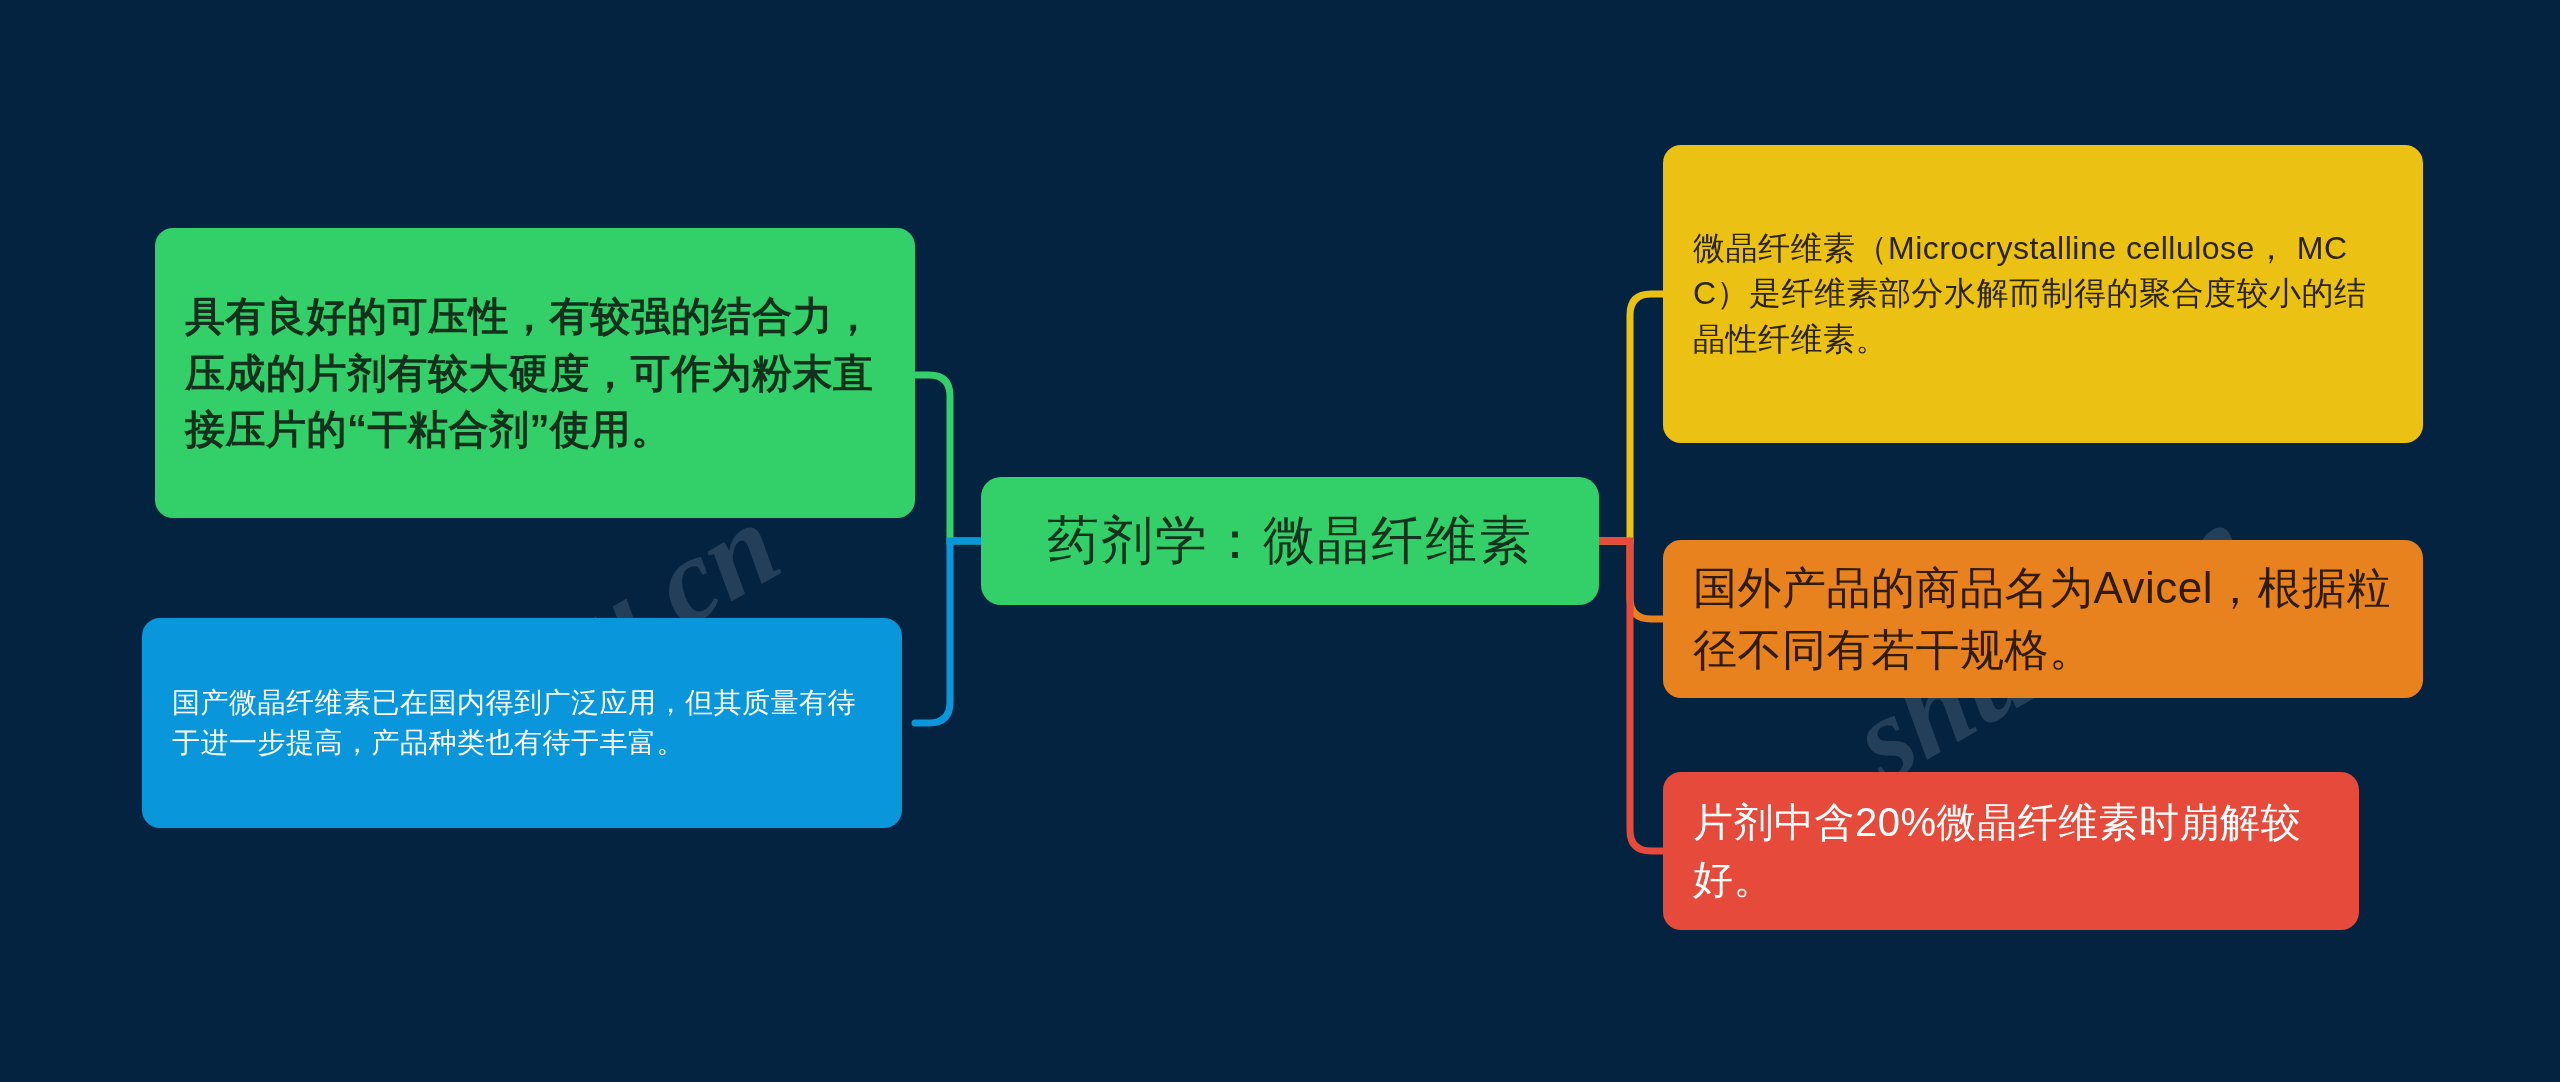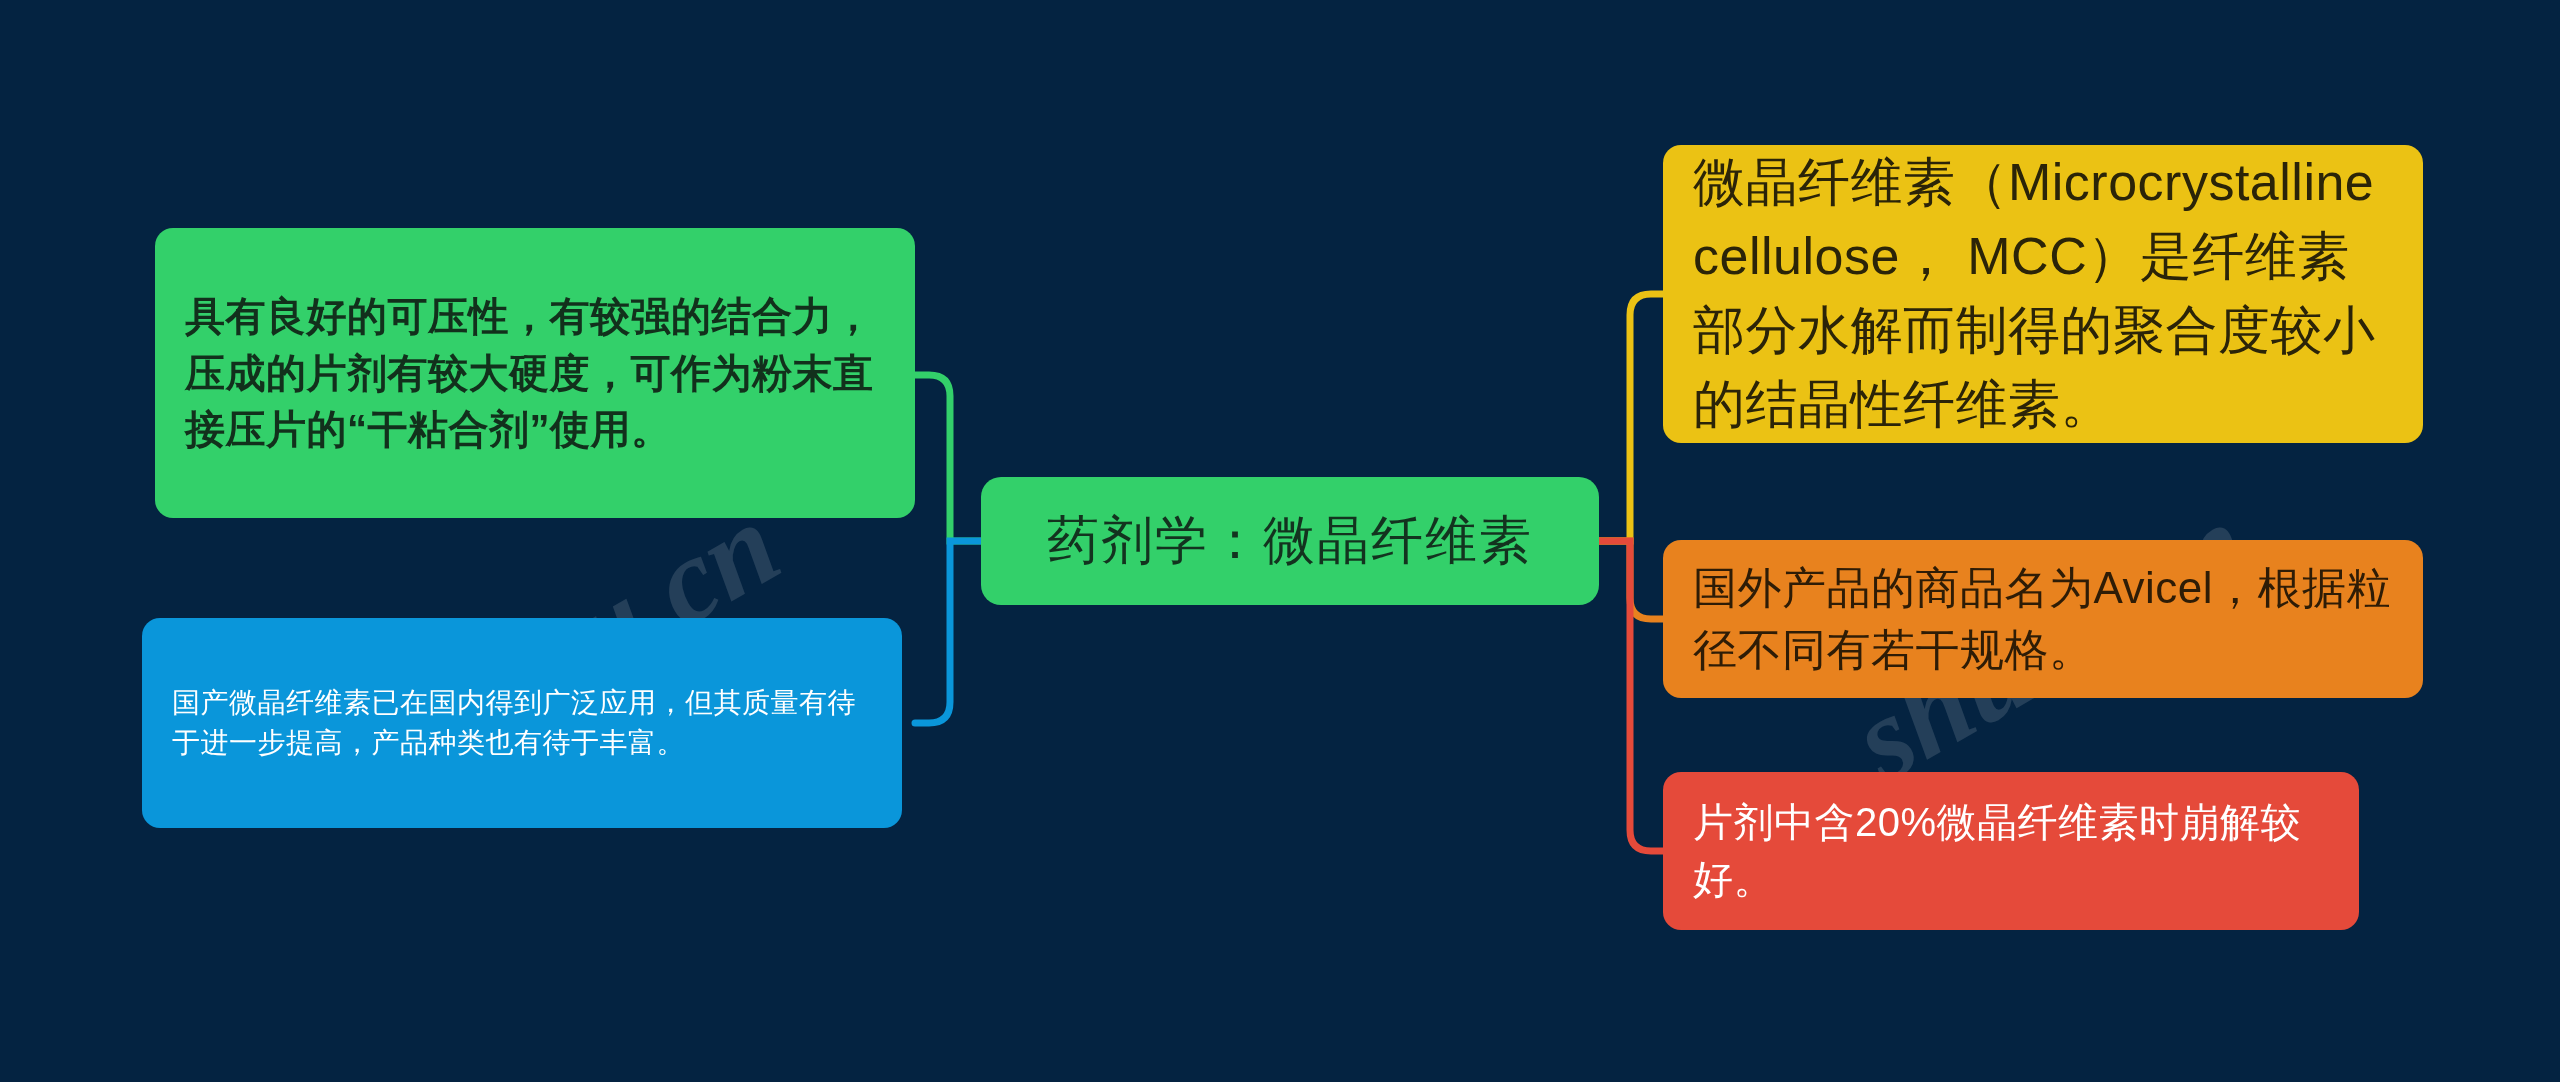--- a/index.html
+++ b/index.html
@@ -109,21 +109,21 @@
   }
 
   
   #node-definition {
     left: 1663px;
     top: 145px;
     width: 760px;
     height: 298px;
     background: #ebc214;
     color: #2b2408;
-    font-size: 52px;
+    font-size: 32px;
   }
 
   
   #node-brand {
     left: 1663px;
     top: 540px;
     width: 760px;
     height: 158px;
     background: #e8821e;
     color: #2e1c06;

